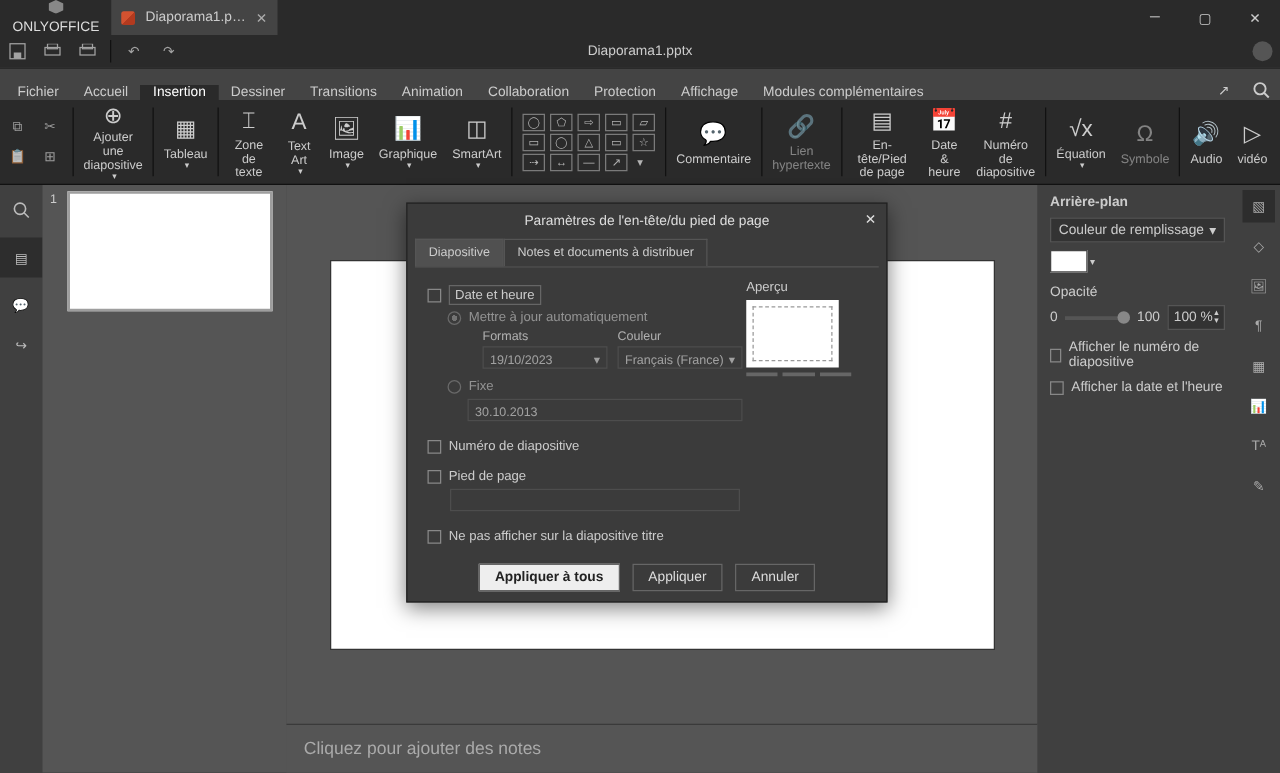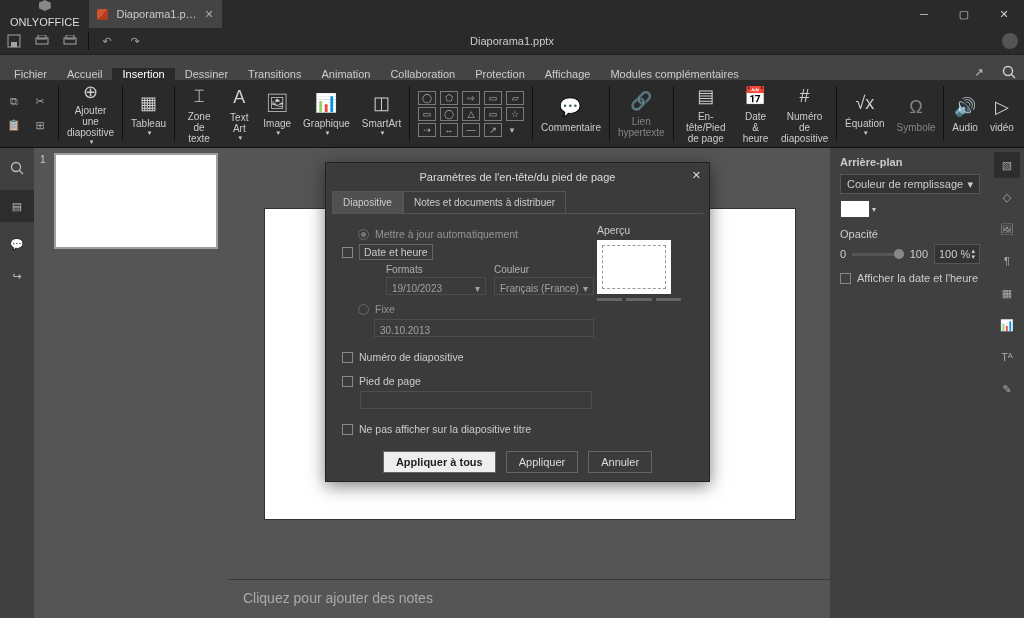--- a/index.html
+++ b/index.html
@@ -334,20 +334,24 @@
           <div class="thumb"></div>
         </div>
       <span>100</span>
       <div class="spin">
           <span>100 %</span>
           <span style="font-size:7px;line-height:6px">▴<br>▾</span>
         </div>
     </div>
     <div class="check-row">
       <div class="chk"></div>
+        <span>Afficher le numéro de diapositive</span>
+    </div>
+    <div class="check-row">
+      <div class="chk"></div>
         <span>Afficher la date et l'heure</span>
     </div>
   </div>
 
   <div class="right-icons">
     <div class="rt active">▧</div>
     <div class="rt">◇</div>
     <div class="rt">🖼</div>
     <div class="rt">¶</div>
     <div class="rt">▦</div>
@@ -362,27 +366,27 @@
     <div class="dlg-title">
       <span>Paramètres de l'en-tête/du pied de page</span>
       <span class="x">✕</span>
     </div>
     <div class="dlg-tabs">
       <div class="dlg-tab active">Diapositive</div>
       <div class="dlg-tab">Notes et documents à distribuer</div>
     </div>
     <div class="dlg-body">
       <div class="dlg-col-left">
+        <div class="opt-row">
+          <div class="chk"></div>
+          <span class="date-box">Date et heure</span>
+        </div>
         <div class="opt-row sub">
           <div class="rad" style="background:radial-gradient(circle,#999 35%,transparent 36%)"></div>
           <span>Mettre à jour automatiquement</span>
-        </div>
-        <div class="opt-row">
-          <div class="chk"></div>
-          <span class="date-box">Date et heure</span>
         </div>
         <div class="form-row">
           <div>
               <span class="lbl-sm">Formats</span>
             <div class="input-disabled">
                 <span>19/10/2023</span>
                 <span>▾</span>
               </div>
           </div>
           <div>

